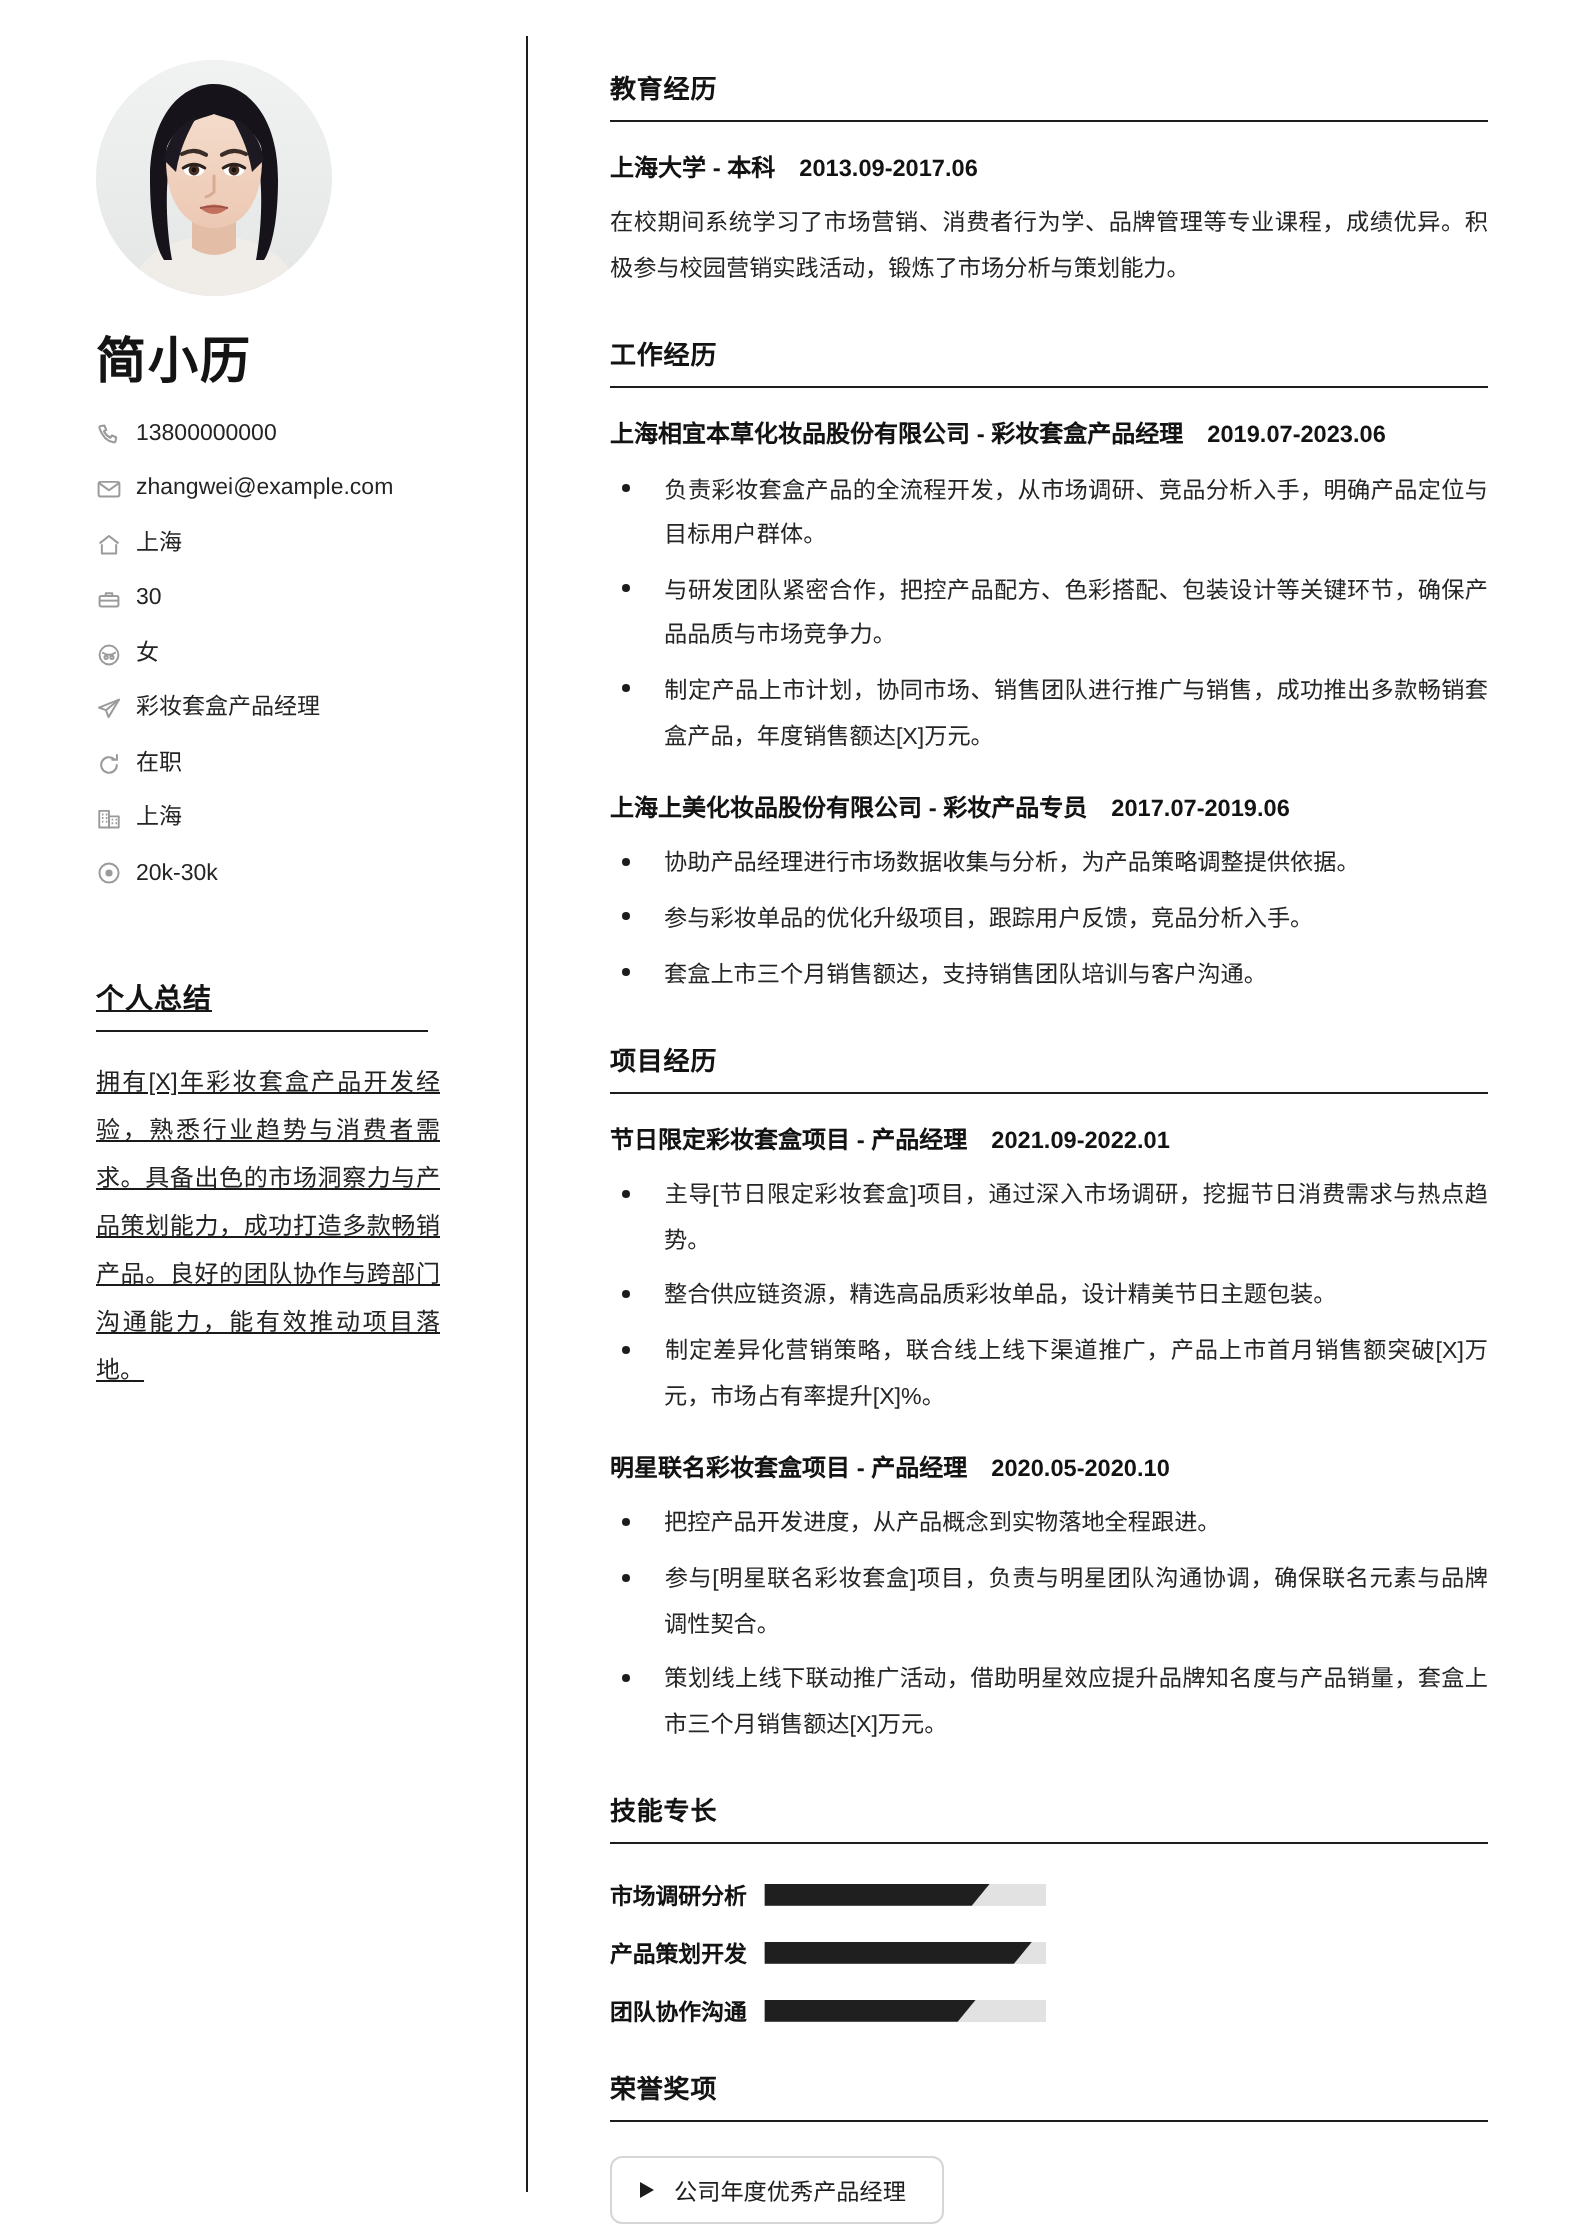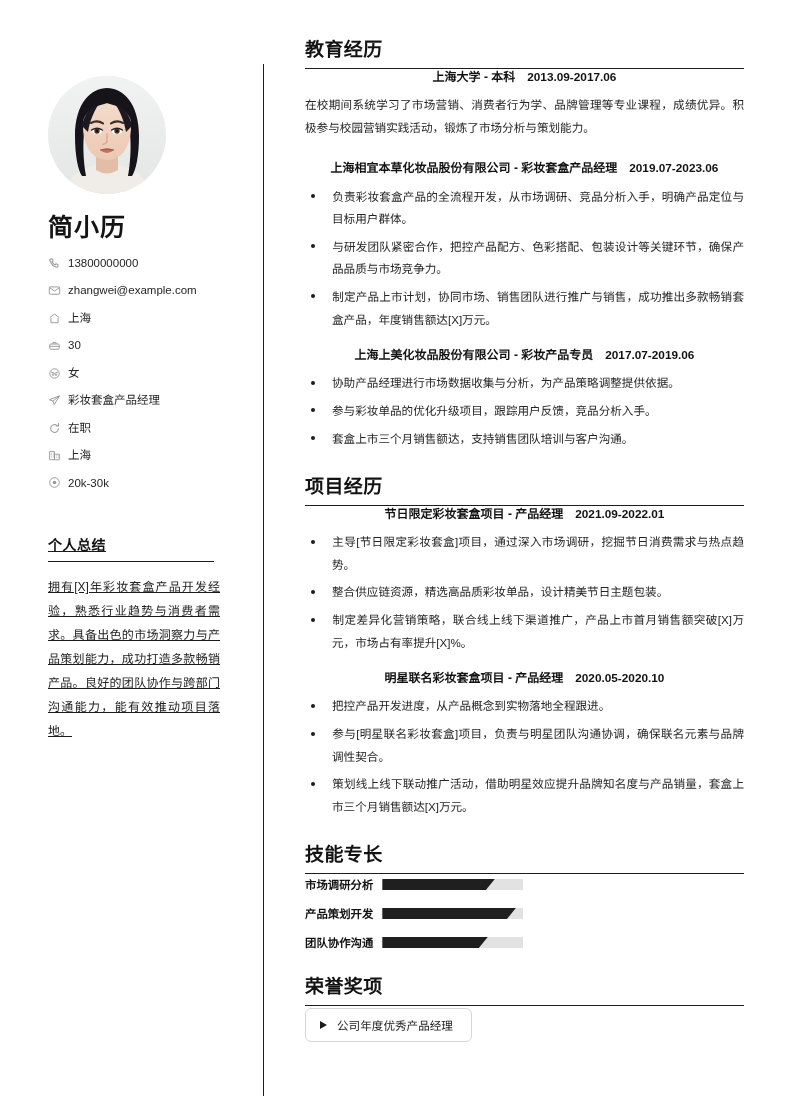--- a/index.html
+++ b/index.html
@@ -25,21 +25,20 @@
     background: #fff;
     overflow: hidden;
   }
 
   
   .sidebar {
     width: 264px;
     flex: 0 0 264px;
     padding: 30px 28px 20px 48px;
     position: relative;
-    margin-top: 46px;
   }
 
   .sidebar::after {
     content: "";
     position: absolute;
     top: 18px;
     bottom: 18px;
     right: 0;
     width: 1px;
     background: #1d1d1d;
@@ -114,35 +113,35 @@
 
   
   .main {
     flex: 1;
     padding: 34px 50px 0 41px;
   }
 
   .section { margin-bottom: 21px; }
 
   .sec-heading {
-    font-size: 19px;
+    font-size: 13px;
     font-weight: 700;
     color: #131313;
     padding-bottom: 7px;
     border-bottom: 1.4px solid #1d1d1d;
-    margin-bottom: 0;
+    margin-bottom: 15px;
     letter-spacing: 0.4px;
   }
 
   .entry { margin-bottom: 16px; }
   .entry:last-child { margin-bottom: 0; }
 
   .entry-head {
     display: flex;
-    justify-content: center;
+    justify-content: flex-start;
     align-items: baseline;
     margin-bottom: 9px;
     gap: 12px;
   }
 
   .entry-title {
     font-size: 12px;
     font-weight: 700;
     color: #131313;
     line-height: 1.35;
@@ -427,20 +426,21 @@
       <div class="entry">
         <div class="entry-head">
           <span class="entry-title">上海大学 - 本科</span>
           <span class="entry-date">2013.09-2017.06</span>
         </div>
         <p class="entry-desc">在校期间系统学习了市场营销、消费者行为学、品牌管理等专业课程，成绩优异。积极参与校园营销实践活动，锻炼了市场分析与策划能力。</p>
       </div>
     </section>
 
     <section class="section">
+      <h2 class="sec-heading">工作经历</h2>
 
       <div class="entry">
         <div class="entry-head">
           <span class="entry-title">上海相宜本草化妆品股份有限公司 - 彩妆套盒产品经理</span>
           <span class="entry-date">2019.07-2023.06</span>
         </div>
         <ul class="bullets">
           <li><span class="dot"><i></i></span><span>负责彩妆套盒产品的全流程开发，从市场调研、竞品分析入手，明确产品定位与目标用户群体。</span></li>
           <li><span class="dot"><i></i></span><span>与研发团队紧密合作，把控产品配方、色彩搭配、包装设计等关键环节，确保产品品质与市场竞争力。</span></li>
           <li><span class="dot"><i></i></span><span>制定产品上市计划，协同市场、销售团队进行推广与销售，成功推出多款畅销套盒产品，年度销售额达[X]万元。</span></li>

